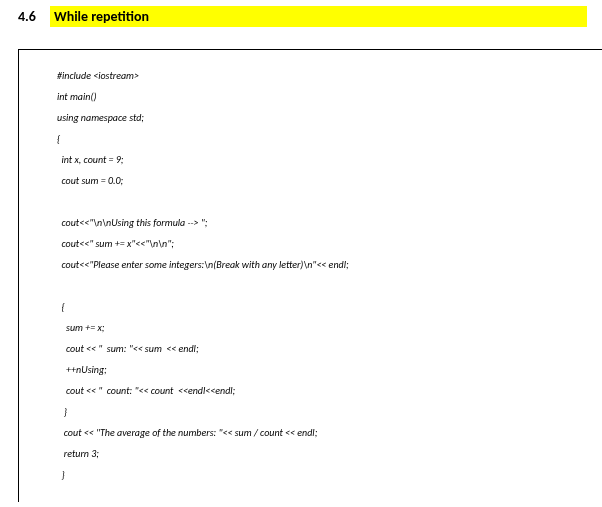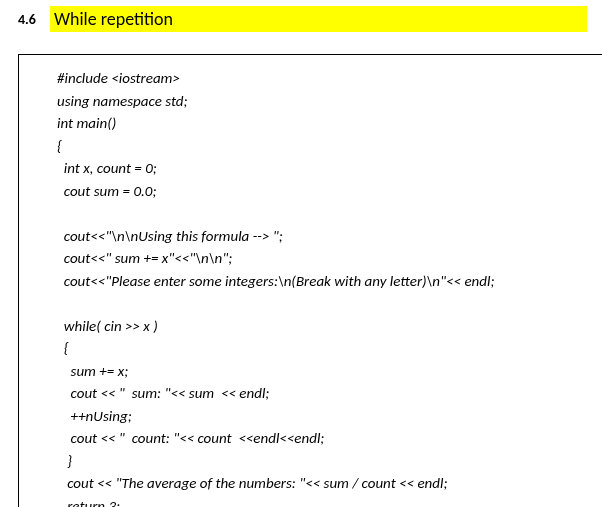--- a/index.html
+++ b/index.html
@@ -19,64 +19,64 @@
       padding: 6px 15px 6px 18px;
       gap: 14px;
     }
     .section-number {
       font-weight: bold;
       font-size: 14px;
       color: #000;
     }
     .section-title {
       background: #ffff00;
-      font-weight: normal;
-      font-size: 18px;
+      font-weight: bold;
+      font-size: 14px;
       color: #000;
       padding: 2px 4px;
       flex: 1;
       margin-right: 0;
     }
     .code-box {
       border: 1px solid #000;
       border-right: none;
       border-bottom: none;
       margin: 16px 0 0 18px;
       padding: 12px 0 20px 38px;
     }
     .code-line {
       font-family: Calibri, Arial, sans-serif;
       font-style: italic;
-      font-size: 15px;
+      font-size: 10px;
       line-height: 1.5;
       color: #000;
       white-space: pre;
+      margin-top: 6px;
     }
   </style>
 </head>
 <body>
 
 <div class="header-row">
   <span class="section-number">4.6</span>
   <span class="section-title">While repetition</span>
 </div>
 
 <div class="code-box">
   <div class="code-line">#include &lt;iostream&gt;</div>
+  <div class="code-line">int main()</div>
   <div class="code-line">using namespace std;</div>
-  <div class="code-line">int main()</div>
   <div class="code-line">{</div>
-  <div class="code-line">  int x, count = 0;</div>
+  <div class="code-line">  int x, count = 9;</div>
   <div class="code-line">  cout sum = 0.0;</div>
   <div class="code-line">&nbsp;</div>
   <div class="code-line">  cout&lt;&lt;"\n\nUsing this formula --&gt; ";</div>
   <div class="code-line">  cout&lt;&lt;" sum += x"&lt;&lt;"\n\n";</div>
   <div class="code-line">  cout&lt;&lt;"Please enter some integers:\n(Break with any letter)\n"&lt;&lt; endl;</div>
   <div class="code-line">&nbsp;</div>
-  <div class="code-line">  while( cin &gt;&gt; x )</div>
   <div class="code-line">  {</div>
   <div class="code-line">    sum += x;</div>
   <div class="code-line">    cout &lt;&lt; "  sum: "&lt;&lt; sum  &lt;&lt; endl;</div>
   <div class="code-line">    ++nUsing;</div>
   <div class="code-line">    cout &lt;&lt; "  count: "&lt;&lt; count  &lt;&lt;endl&lt;&lt;endl;</div>
   <div class="code-line">   }</div>
   <div class="code-line">   cout &lt;&lt; "The average of the numbers: "&lt;&lt; sum / count &lt;&lt; endl;</div>
   <div class="code-line">   return 3;</div>
   <div class="code-line">  }</div>
 </div>

